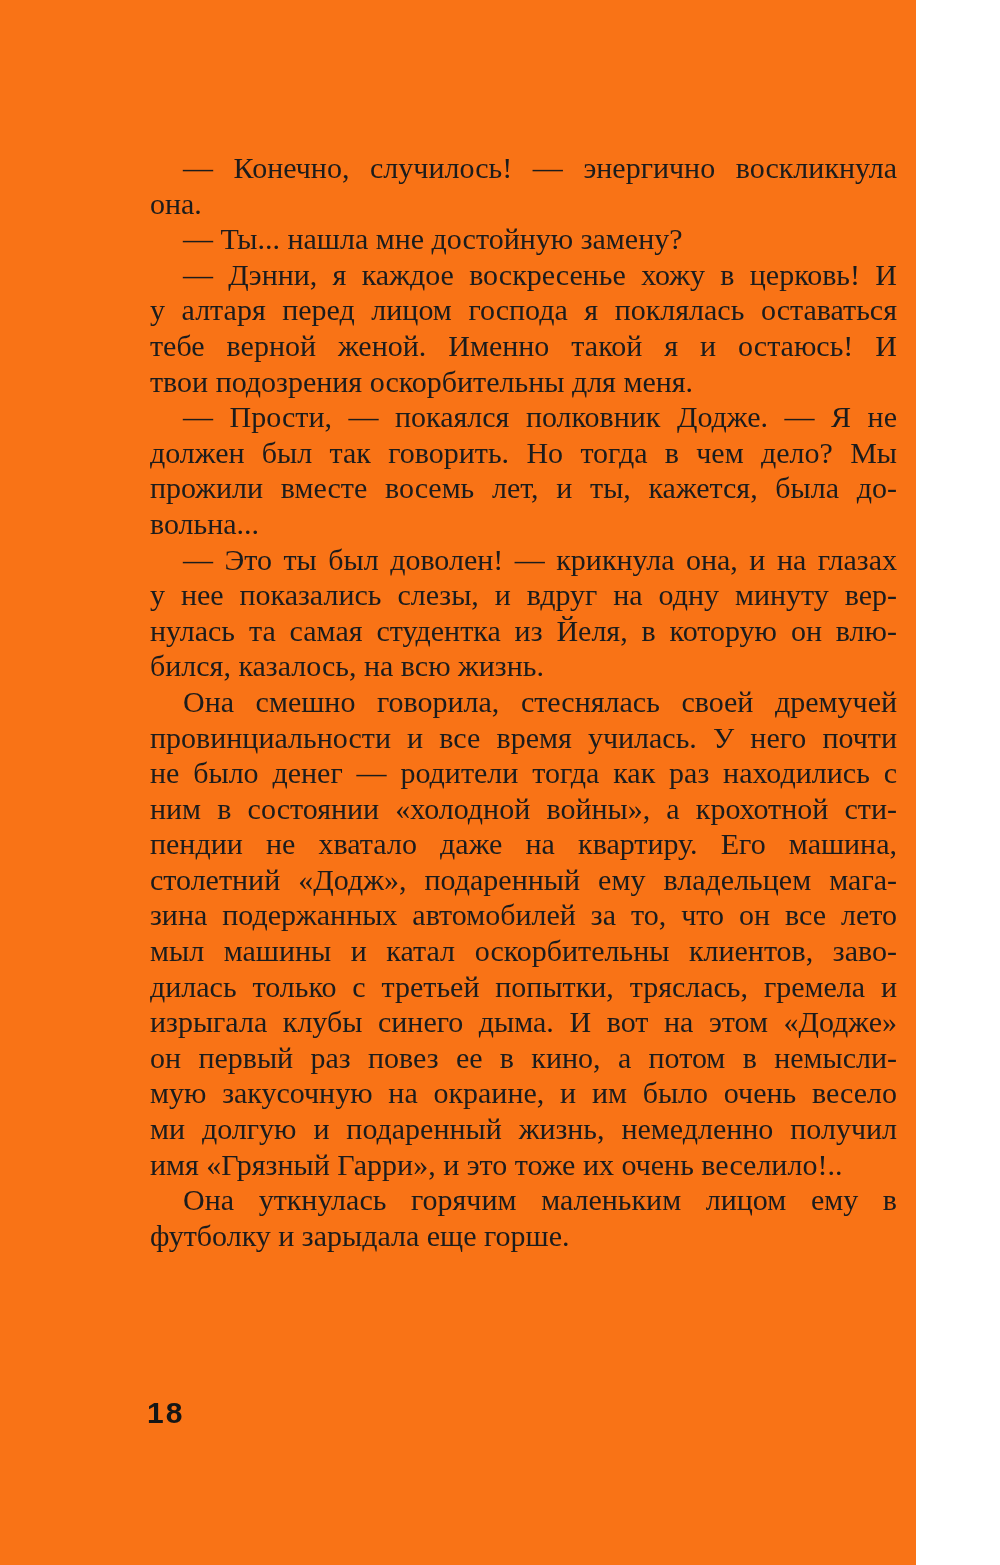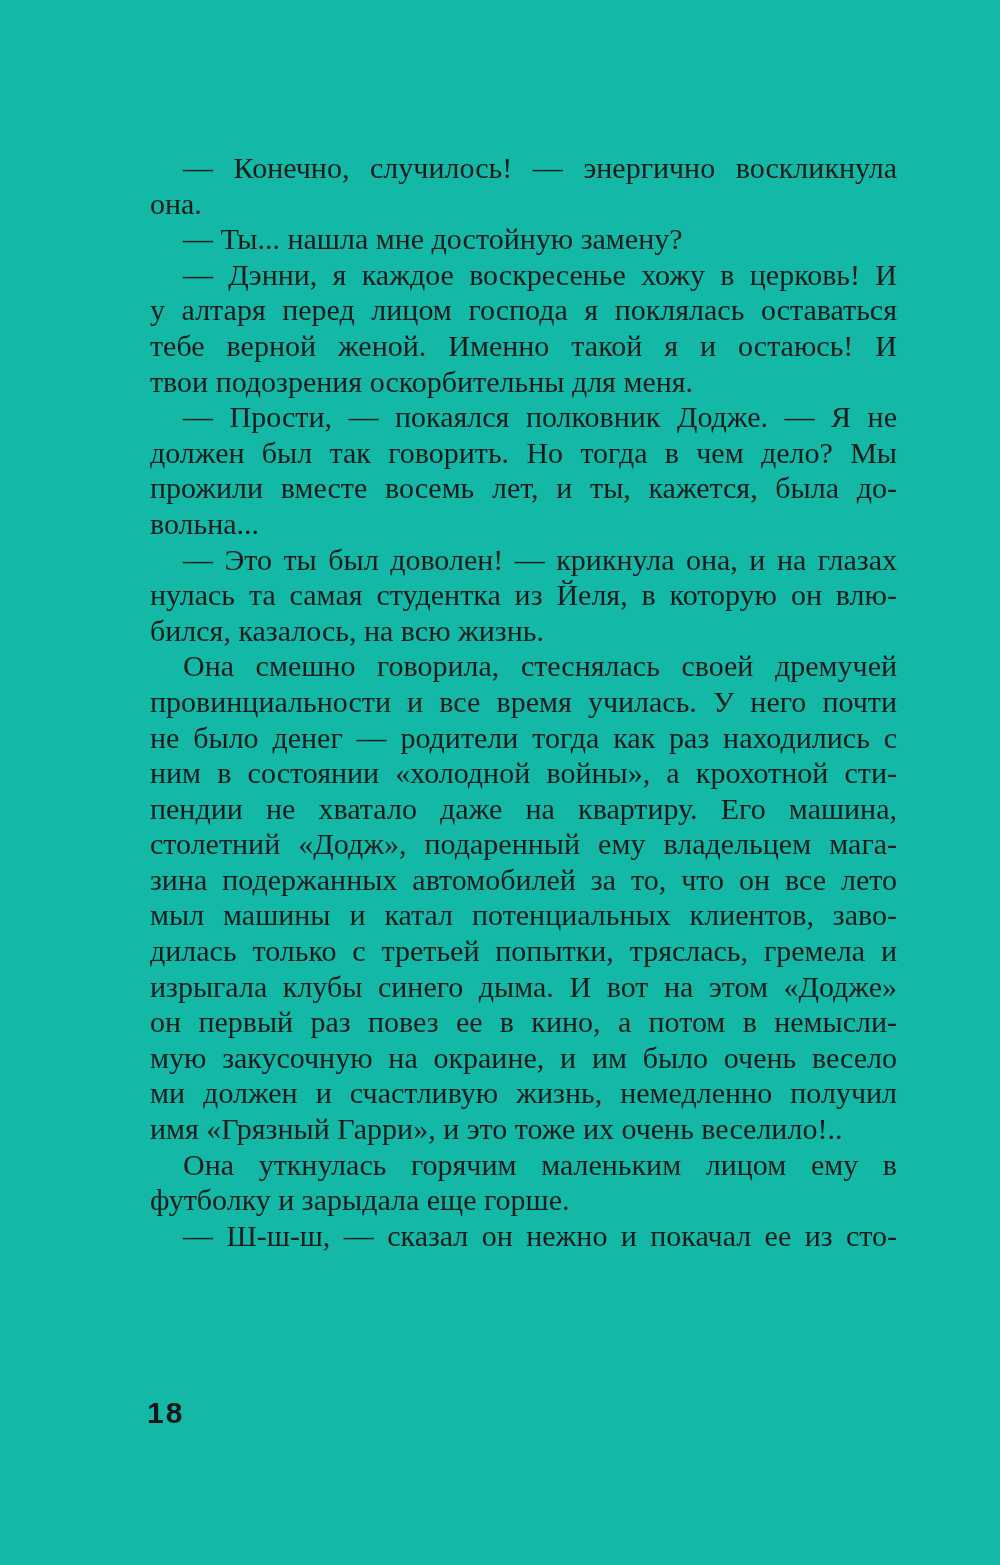--- a/index.html
+++ b/index.html
@@ -2,23 +2,23 @@
 <html><head>
 <meta charset="utf-8">
 <style>
   html, body {
     margin: 0;
     padding: 0;
     background: #ffffff;
   }
   .book-page {
     position: relative;
-    width: 1000px;
+    width: 916px;
     height: 1565px;
-    background: #14b8a6;
+    background: #f97316;
     overflow: hidden;
   }
   .text-block {
     position: absolute;
     left: 150px;
     top: 150px;
     width: 747px;
   }
   .paragraph {
     margin: 0;
@@ -74,41 +74,39 @@
         <div class="line last">твои подозрения оскорбительны для меня.</div>
       </div>
       <div class="paragraph">
         <div class="line first">— Прости, — покаялся полковник Додже. — Я не</div>
         <div class="line">должен был так говорить. Но тогда в чем дело? Мы</div>
         <div class="line">прожили вместе восемь лет, и ты, кажется, была до-</div>
         <div class="line last">вольна...</div>
       </div>
       <div class="paragraph">
         <div class="line first">— Это ты был доволен! — крикнула она, и на глазах</div>
+        <div class="line">у нее показались слезы, и вдруг на одну минуту вер-</div>
         <div class="line">нулась та самая студентка из Йеля, в которую он влю-</div>
         <div class="line last">бился, казалось, на всю жизнь.</div>
       </div>
       <div class="paragraph">
         <div class="line first">Она смешно говорила, стеснялась своей дремучей</div>
         <div class="line">провинциальности и все время училась. У него почти</div>
         <div class="line">не было денег — родители тогда как раз находились с</div>
         <div class="line">ним в состоянии «холодной войны», а крохотной сти-</div>
         <div class="line">пендии не хватало даже на квартиру. Его машина,</div>
         <div class="line">столетний «Додж», подаренный ему владельцем мага-</div>
         <div class="line">зина подержанных автомобилей за то, что он все лето</div>
-        <div class="line">мыл машины и катал потенциальных клиентов, заво-</div>
+        <div class="line">мыл машины и катал оскорбительны клиентов, заво-</div>
         <div class="line">дилась только с третьей попытки, тряслась, гремела и</div>
         <div class="line">изрыгала клубы синего дыма. И вот на этом «Додже»</div>
         <div class="line">он первый раз повез ее в кино, а потом в немысли-</div>
         <div class="line">мую закусочную на окраине, и им было очень весело</div>
-        <div class="line">ми должен и счастливую жизнь, немедленно получил</div>
+        <div class="line">ми долгую и подаренный жизнь, немедленно получил</div>
         <div class="line last">имя «Грязный Гарри», и это тоже их очень веселило!..</div>
       </div>
       <div class="paragraph">
         <div class="line first">Она уткнулась горячим маленьким лицом ему в</div>
         <div class="line last">футболку и зарыдала еще горше.</div>
       </div>
-      <div class="paragraph">
-        <div class="line first">— Ш-ш-ш, — сказал он нежно и покачал ее из сто-</div>
-      </div>
     </main>
   <div class="page-number">18</div>
 </div>
 
 </body></html>

